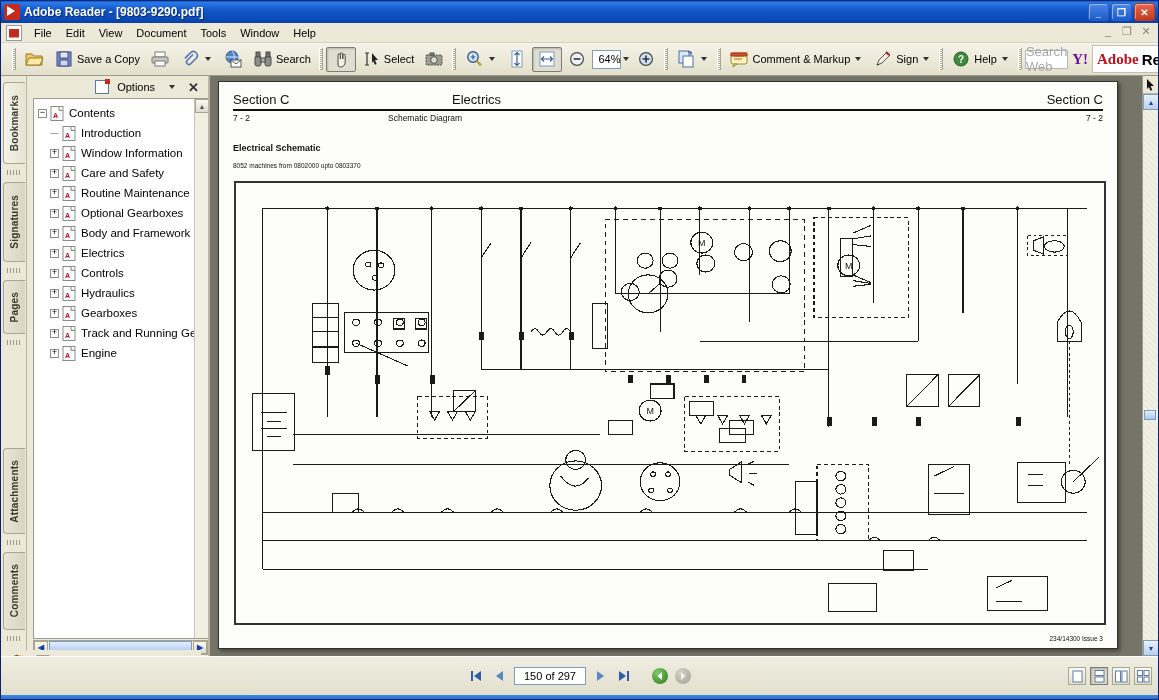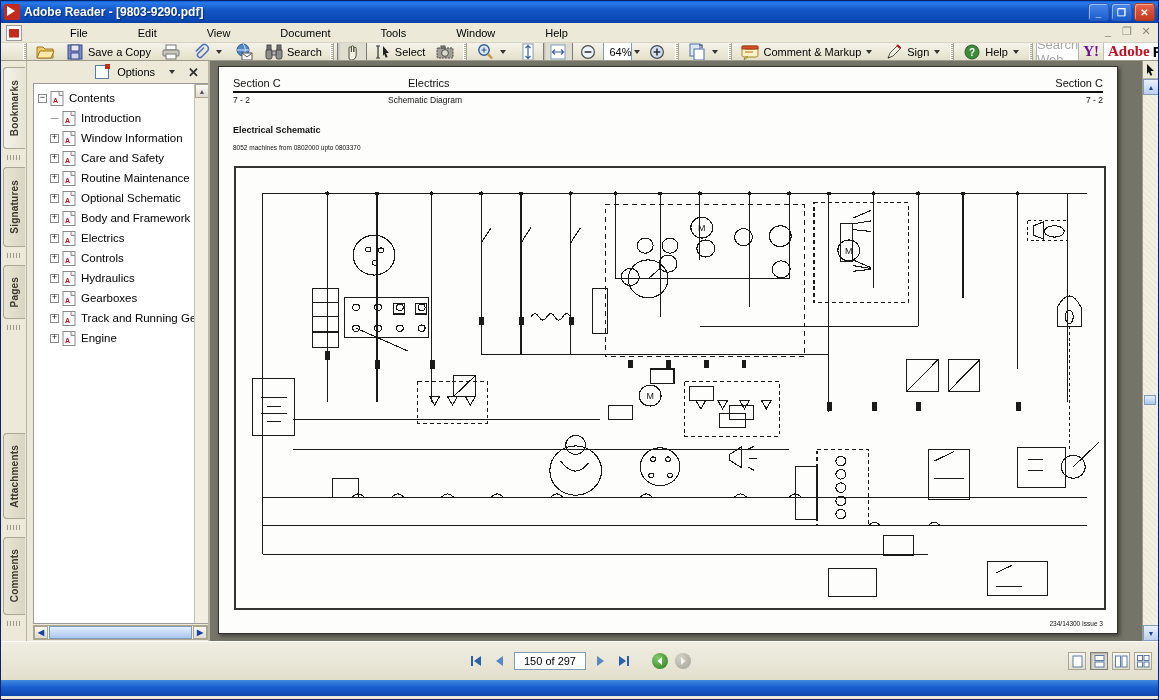--- a/index.html
+++ b/index.html
@@ -72,32 +72,32 @@
     width: 16px; height: 16px; margin: 0 5px 0 3px;
     background: #fff; border: 1px solid #9a9a9a;
     position: relative; flex: none;
   }
   .menu-doc-icon:after {
     content: ""; position: absolute; left: 2px; top: 3px;
     width: 10px; height: 9px; background: #c42b1c;
     clip-path: polygon(0 0,100% 0,100% 100%,0 100%);
   }
   .menu-item {
-    padding: 2px 7px; color: #000; font-size: 11px; white-space: nowrap; margin-left: 36px;
+    padding: 2px 7px; color: #000; font-size: 11px; white-space: nowrap;
   }
   .mdi-buttons { position: absolute; right: 4px; top: 2px; display: flex; gap: 3px; color: #808080; font-size: 11px; }
   .mdi-btn { width: 16px; text-align: center; color:#8b8878; }
 
   
   .toolbar {
-    height: 18px;
+    height: 33px;
     background: linear-gradient(to bottom,#f5f3ea 0%, #ece9d8 55%, #e3dfcc 100%);
     display: flex; align-items: center;
     border-bottom: 1px solid #9d9a8b;
-    padding: 0 19px;
+    padding: 0 8px;
     overflow: hidden;
   }
   .grip {
     width: 4px; height: 22px; margin: 0 3px;
     background: repeating-linear-gradient(to bottom,#fff 0 1px,#b0ab96 1px 2px);
     border-left: 1px solid #fff; border-right: 1px solid #aba795;
     flex: none;
   }
   .tb-btn {
     display: flex; align-items: center; gap: 3px;
@@ -202,21 +202,21 @@
   .doc-scroll-wrap { flex:1; position:relative; overflow:hidden; background:#757469; }
   .page {
     position: absolute; left: 8px; top: 5px;
     width: 900px; height: 568px;
     background: #fdfdfb;
     border: 1px solid #32322c;
     box-shadow: 2px 2px 4px rgba(0,0,0,.45);
     overflow: hidden;
   }
   .page-inner { position: absolute; inset: 0; padding: 10px 14px 0 14px; }
-  .pg-head-row { display: flex; font-size: 11px; color: #111; }
+  .pg-head-row { display: flex; font-size: 13px; color: #111; gap: 44px; }
   .pg-head-row .c1 { width: 175px; }
   .pg-head-row .c2 { flex: 1; }
   .pg-head-row .c3 { text-align: right; }
   .pg-rule { height: 2px; background: #111; margin: 2px 0 2px 0; }
   .pg-sub-row { display: flex; font-size: 8.5px; color: #111; }
   .pg-sub-row .c1 { width: 155px; }
   .pg-sub-row .c2 { flex: 1; }
   .pg-sub-row .c3 { text-align: right; }
   .pg-title { font-size: 9px; font-weight: bold; margin-top: 20px; color: #111; }
   .pg-note { font-size: 6.5px; margin-top: 9px; color: #111; }
@@ -552,21 +552,21 @@
           <span>Routine Maintenance</span>
         </div>
 
         <div class="bm-row child">
           <div class="expander">+</div>
           <svg class="pdf-ico" viewBox="0 0 14 15">
               <rect x="1" y="0.5" width="12" height="14" fill="#fff" stroke="#8a8a8a"></rect>
               <path d="M9 .5v4h4" fill="#e8e8e8" stroke="#8a8a8a"></path>
               <text x="3" y="12" font-size="7" fill="#c1121f" font-family="Liberation Sans, sans-serif" font-weight="bold">A</text>
             </svg>
-          <span>Optional Schematic</span>
+          <span>Optional Gearboxes</span>
         </div>
 
         <div class="bm-row child">
           <div class="expander">+</div>
           <svg class="pdf-ico" viewBox="0 0 14 15">
               <rect x="1" y="0.5" width="12" height="14" fill="#fff" stroke="#8a8a8a"></rect>
               <path d="M9 .5v4h4" fill="#e8e8e8" stroke="#8a8a8a"></path>
               <text x="3" y="12" font-size="7" fill="#c1121f" font-family="Liberation Sans, sans-serif" font-weight="bold">A</text>
             </svg>
           <span>Body and Framework</span>

